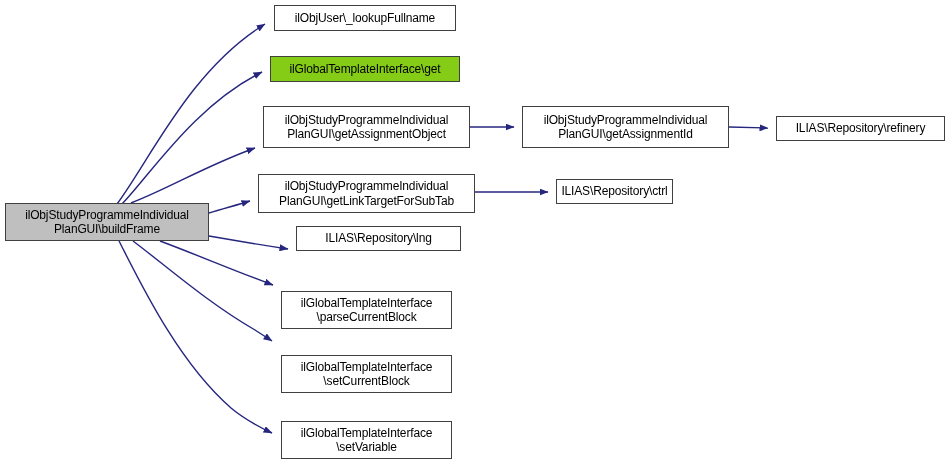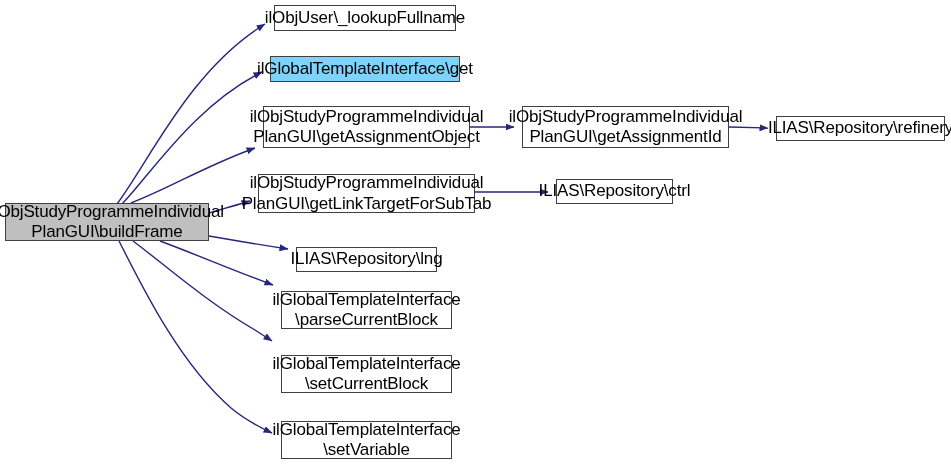--- a/index.html
+++ b/index.html
@@ -27,21 +27,21 @@
     position: absolute;
     box-sizing: border-box;
     border: 1px solid #404040;
     background: #ffffff;
     color: #000000;
     display: flex;
     align-items: center;
     justify-content: center;
     text-align: center;
     line-height: 1.18;
-    font-size: 17px;
+    font-size: 12px;
     letter-spacing: -0.15px;
     white-space: pre-line;
     z-index: 2;
   }
   .node.root {
     background: #bfbfbf;
   }
   .node-label {
     display: block;
     white-space: pre-line;
@@ -69,26 +69,26 @@
         <path d="M119,241 C140,282 178,362 231,408 C243,418 257,426 272,433" marker-end="url(#arrowhead)"></path>
         <path d="M470,127 L514,127" marker-end="url(#arrowhead)"></path>
         <path d="M475,192 L548,192" marker-end="url(#arrowhead)"></path>
         <path d="M729,127 L768,128" marker-end="url(#arrowhead)"></path>
       </g>
   </svg>
   <div id="node-layer">
       <div class="node root" style="left: 5px; top: 203px; width: 204px; height: 38px; border-color: rgb(64, 64, 64); background: rgb(191, 191, 191);"><span class="node-label">ilObjStudyProgrammeIndividual
 PlanGUI\buildFrame</span></div>
       <div class="node" style="left: 274px; top: 5px; width: 182px; height: 26px; border-color: rgb(64, 64, 64); background: rgb(255, 255, 255);"><span class="node-label">ilObjUser\_lookupFullname</span></div>
-      <div class="node" style="left: 270px; top: 56px; width: 190px; height: 26px; border-color: rgb(64, 64, 64); background: #7dd3fc;"><span class="node-label">ilGlobalTemplateInterface\get</span></div>
+      <div class="node" style="left: 270px; top: 56px; width: 190px; height: 26px; border-color: rgb(64, 64, 64); background: #84cc16;"><span class="node-label">ilGlobalTemplateInterface\get</span></div>
       <div class="node" style="left: 263px; top: 106px; width: 207px; height: 42px; border-color: rgb(64, 64, 64); background: rgb(255, 255, 255);"><span class="node-label">ilObjStudyProgrammeIndividual
 PlanGUI\getAssignmentObject</span></div>
       <div class="node" style="left: 258px; top: 174px; width: 217px; height: 39px; border-color: rgb(64, 64, 64); background: rgb(255, 255, 255);"><span class="node-label">ilObjStudyProgrammeIndividual
 PlanGUI\getLinkTargetForSubTab</span></div>
-      <div class="node" style="left: 296px; top: 247px; width: 141px; height: 25px; border-color: rgb(64, 64, 64); background: rgb(255, 255, 255);"><span class="node-label">ILIAS\Repository\lng</span></div>
+      <div class="node" style="left: 296px; top: 226px; width: 165px; height: 25px; border-color: rgb(64, 64, 64); background: rgb(255, 255, 255);"><span class="node-label">ILIAS\Repository\lng</span></div>
       <div class="node" style="left: 281px; top: 291px; width: 171px; height: 38px; border-color: rgb(64, 64, 64); background: rgb(255, 255, 255);"><span class="node-label">ilGlobalTemplateInterface
 \parseCurrentBlock</span></div>
       <div class="node" style="left: 281px; top: 355px; width: 171px; height: 38px; border-color: rgb(64, 64, 64); background: rgb(255, 255, 255);"><span class="node-label">ilGlobalTemplateInterface
 \setCurrentBlock</span></div>
       <div class="node" style="left: 281px; top: 421px; width: 171px; height: 38px; border-color: rgb(64, 64, 64); background: rgb(255, 255, 255);"><span class="node-label">ilGlobalTemplateInterface
 \setVariable</span></div>
       <div class="node" style="left: 522px; top: 106px; width: 207px; height: 42px; border-color: rgb(64, 64, 64); background: rgb(255, 255, 255);"><span class="node-label">ilObjStudyProgrammeIndividual
 PlanGUI\getAssignmentId</span></div>
       <div class="node" style="left: 556px; top: 179px; width: 117px; height: 25px; border-color: rgb(64, 64, 64); background: rgb(255, 255, 255);"><span class="node-label">ILIAS\Repository\ctrl</span></div>
       <div class="node" style="left: 776px; top: 116px; width: 169px; height: 25px; border-color: rgb(64, 64, 64); background: rgb(255, 255, 255);"><span class="node-label">ILIAS\Repository\refinery</span></div>

